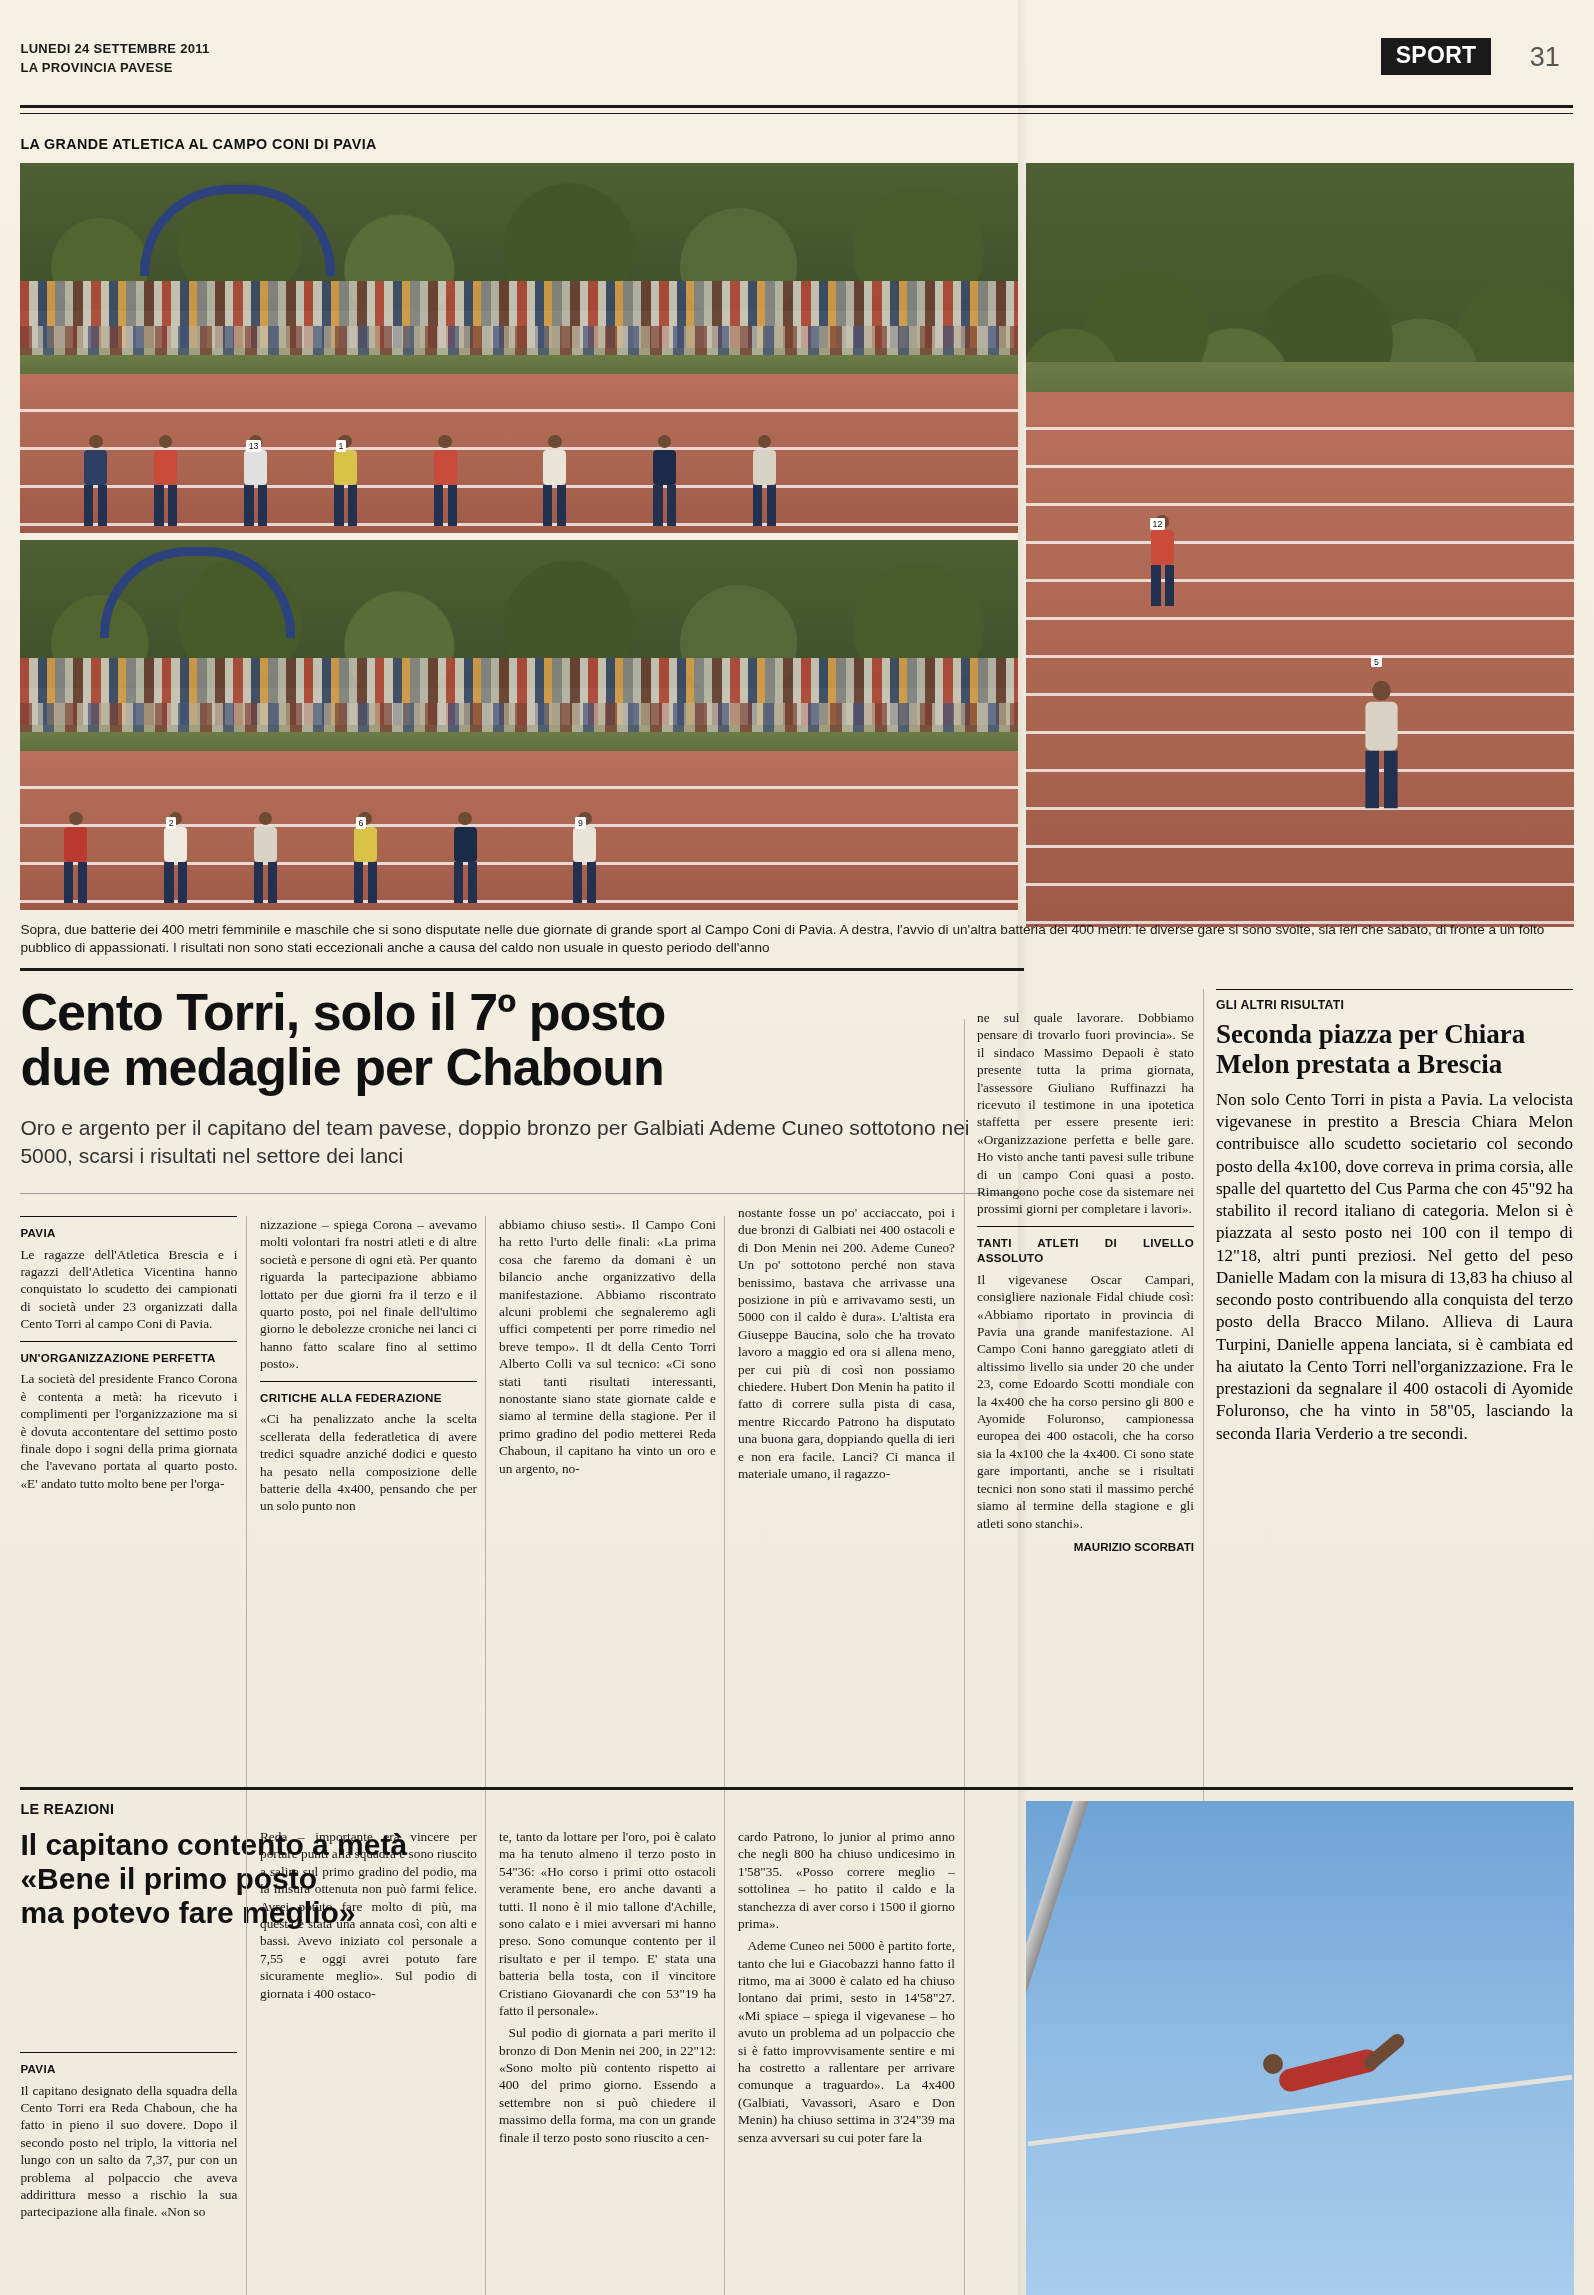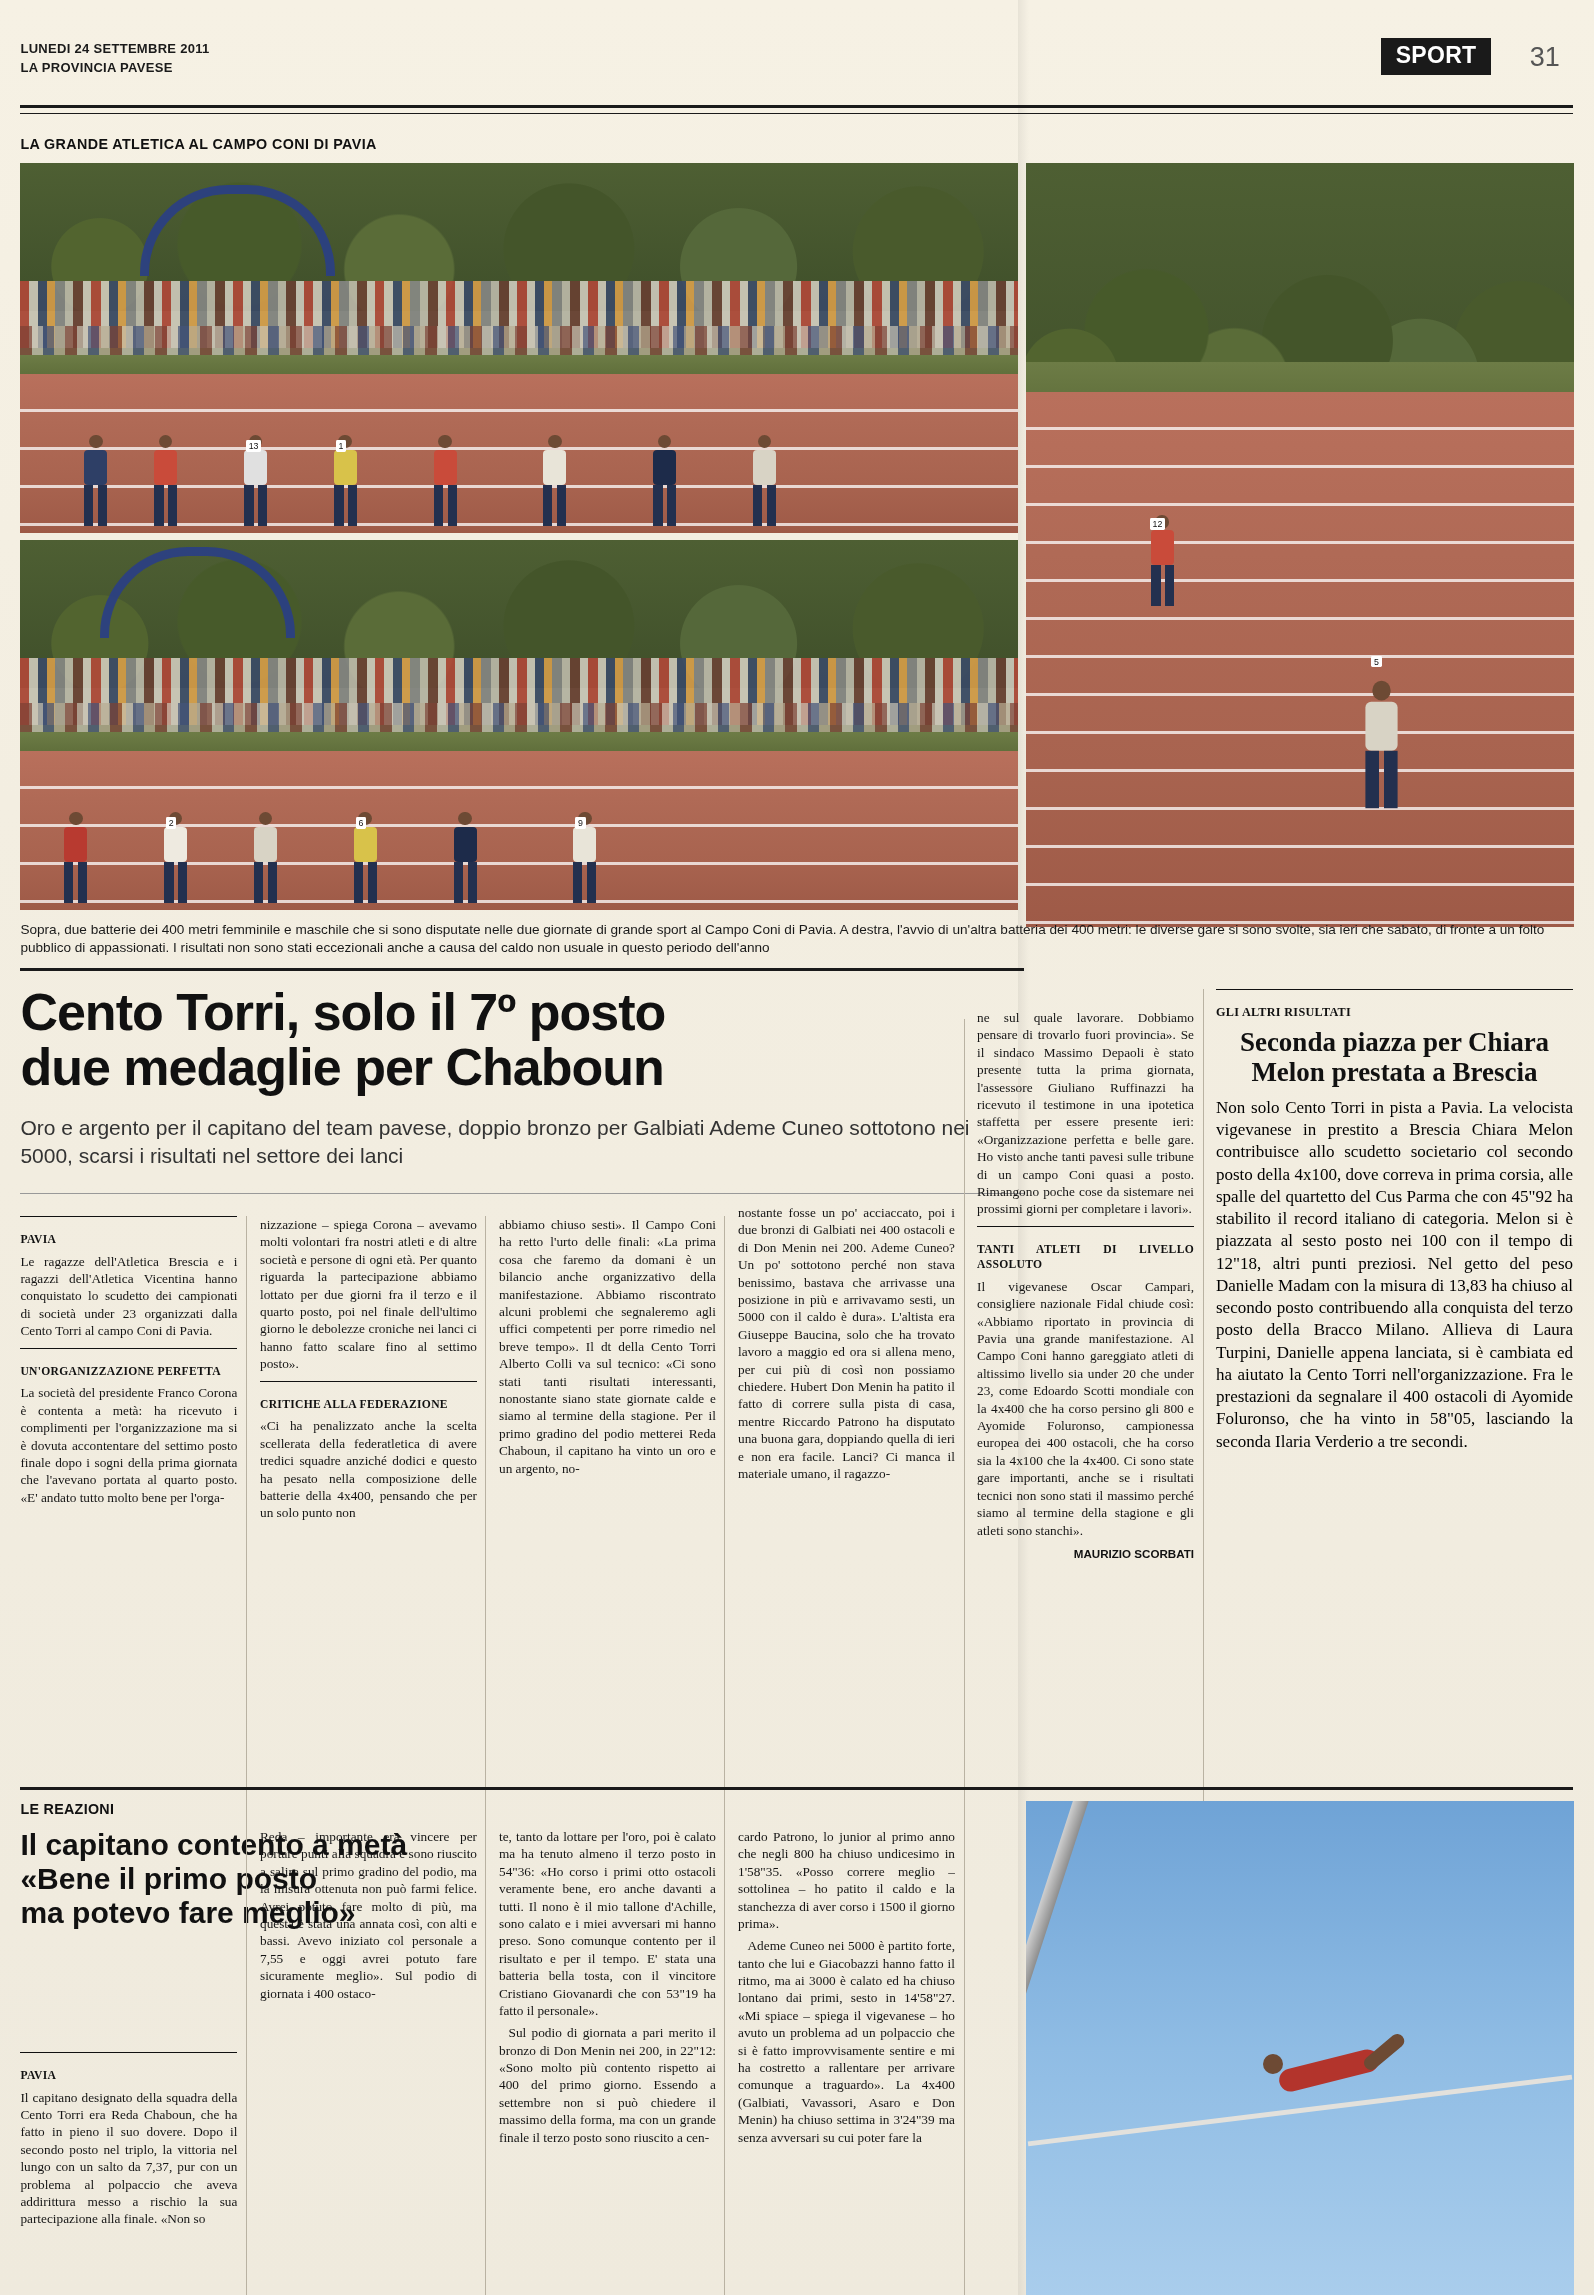--- a/index.html
+++ b/index.html
@@ -83,35 +83,35 @@
      font-family:"Liberation Sans",sans-serif;font-weight:bold;font-size:52px;line-height:1.05;
      letter-spacing:-1px;color:#111;}
   .subhead{position:absolute;left:20.4px;top:1114px;width:972px;
      font-family:"Liberation Sans",sans-serif;font-size:21px;line-height:1.32;color:#333;}
   .rule-mid2{position:absolute;left:20.4px;top:1193px;width:1004px;height:1.4px;background:#999;}
 
   
   .col{position:absolute;font-size:13.3px;line-height:1.31;text-align:justify;color:#151515;}
   .col p{margin:0 0 4.8px 0;text-indent:9.5px;}
   .col p.first{text-indent:0;}
-  .dept{font-family:Liberation Serif, serif;font-weight:bold;font-size:11.6px;
-     letter-spacing:0.3px;color:#111;border-top:1.4px solid #111;padding-top:15px;margin-bottom:5.4px;}
+  .dept{font-family:Liberation Sans, sans-serif;font-weight:bold;font-size:11.6px;
+     letter-spacing:0.3px;color:#111;border-top:1.4px solid #111;padding-top:8px;margin-bottom:5.4px;}
 
   .c1{left:20.4px;top:1216px;width:217px;}
   .c2{left:260px;top:1216px;width:217px;}
   .c3{left:499px;top:1216px;width:217px;}
   .c4{left:738px;top:1204px;width:217px;}
   .c5{left:977px;top:1009px;width:217px;}
   .vsep{position:absolute;width:0.7px;background:#b9b2a2;}
 
   
   .rail{position:absolute;left:1216px;top:989px;width:357px;}
   .rail .dept{font-size:12.2px;}
   .rail h2{font-family:"Liberation Serif",serif;font-weight:bold;font-size:27px;line-height:1.12;
-     margin:6.8px 0 9.5px 0;color:#111;text-align:center;}
+     margin:6.8px 0 9.5px 0;color:#111;}
   .rail .body{font-size:17px;line-height:1.31;text-align:justify;}
   .rail .body p{margin:0 0 4.8px 0;text-indent:9.5px;}
   .rail .body p.first{text-indent:0;}
   .byline{font-family:"Liberation Sans",sans-serif;font-weight:bold;font-size:11.6px;
      text-align:right;margin-top:6.8px;color:#111;}
 
   
   .rule-low{position:absolute;left:20.4px;top:1787px;width:1553px;height:2.7px;background:#1a1a1a;}
   .low-dept{position:absolute;left:20.4px;top:1801px;font-family:"Liberation Sans",sans-serif;
      font-weight:bold;font-size:14.3px;letter-spacing:0.3px;color:#111;}

